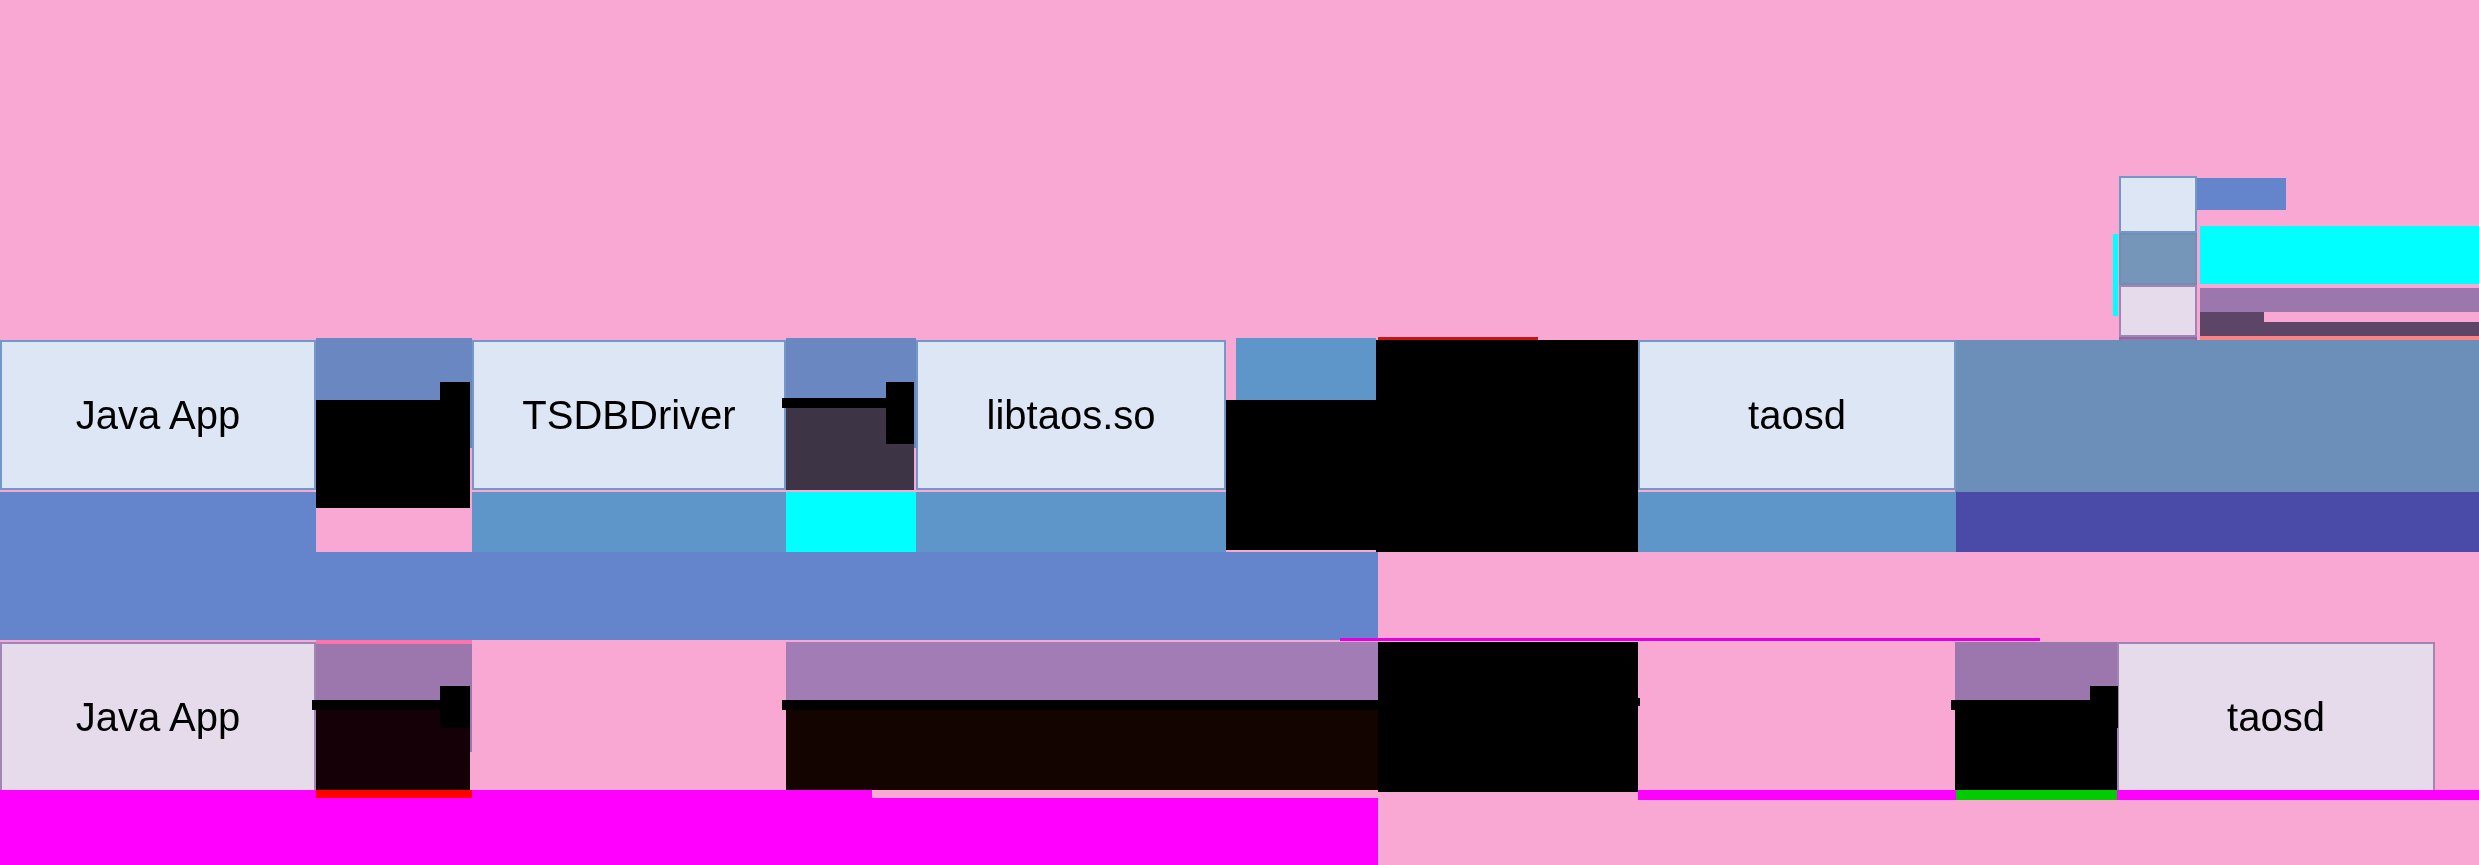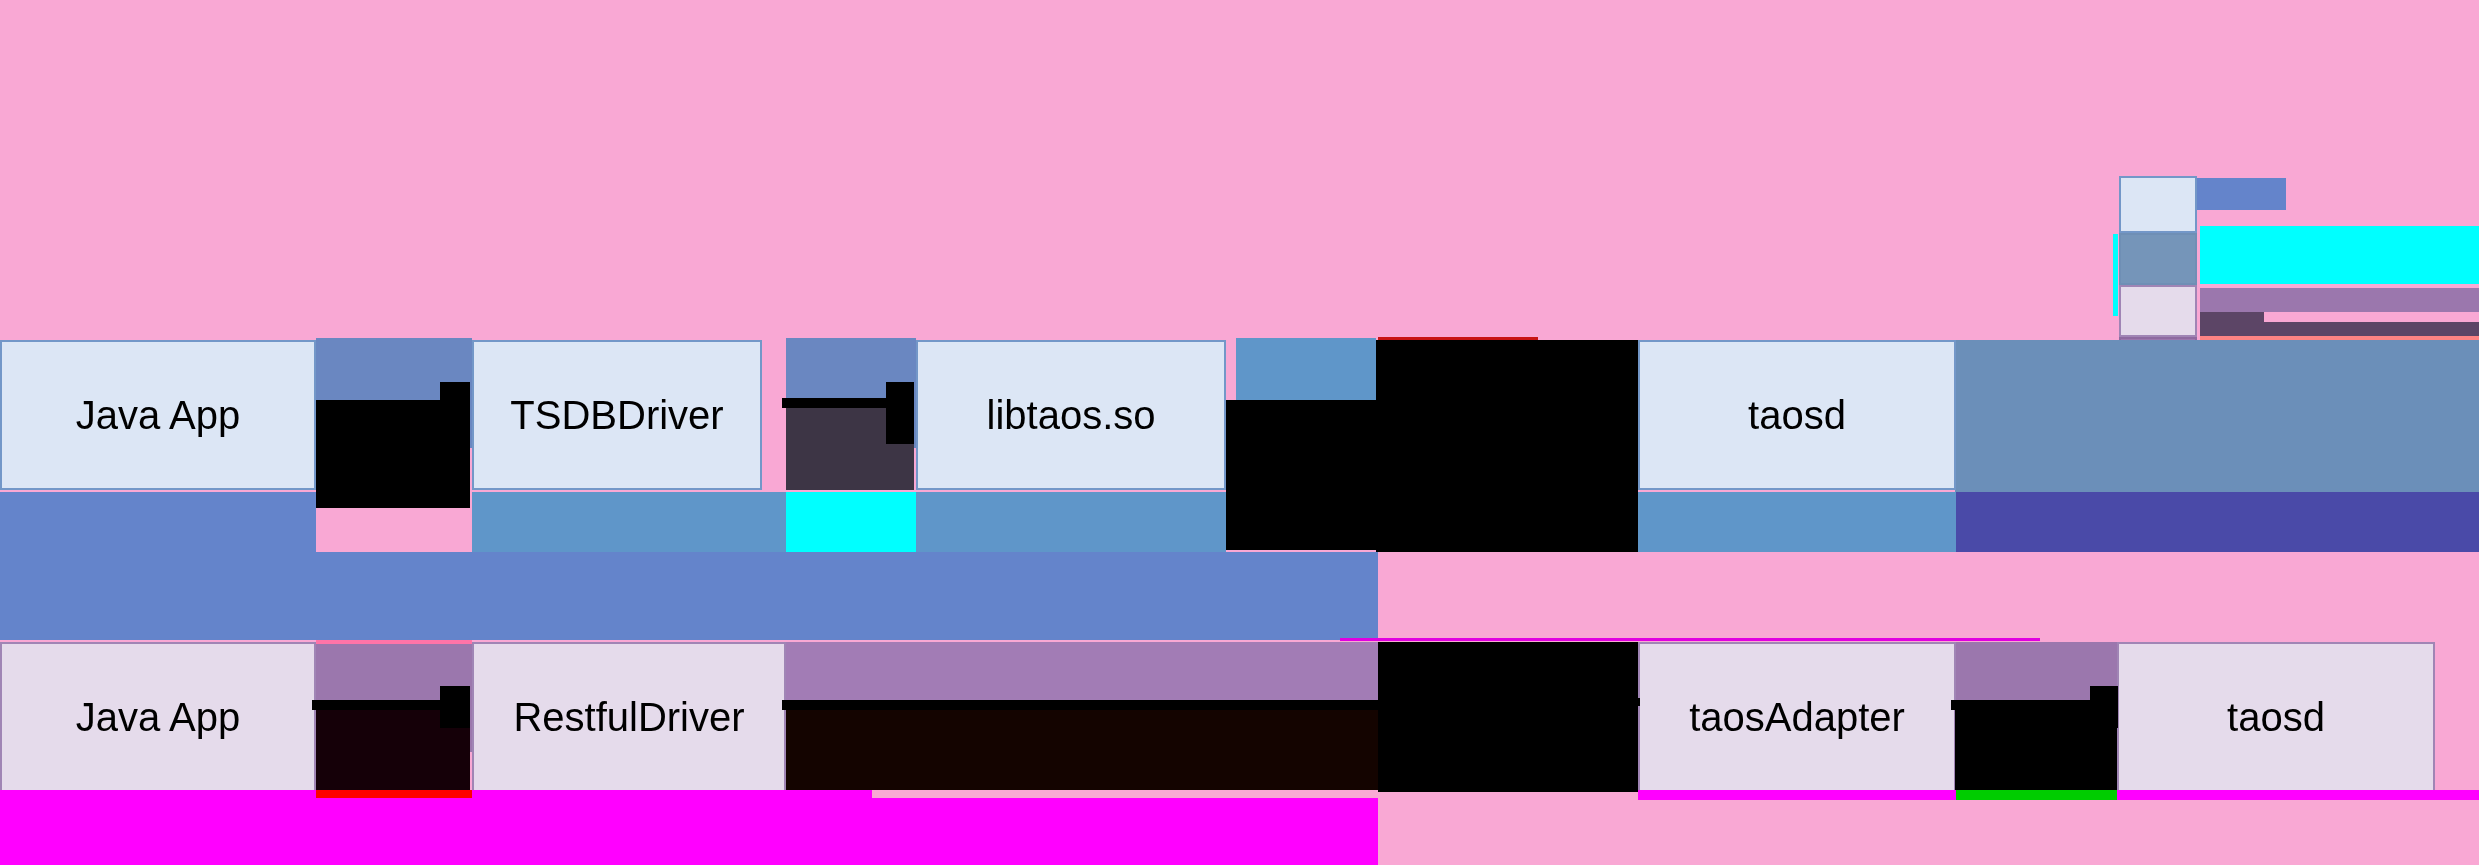--- a/index.html
+++ b/index.html
@@ -81,21 +81,21 @@
   <div class="band" style="left:916px; top:492px; width:310px; height:60px; background:#5f96c9;"></div>
   <div class="band" style="left:1638px; top:492px; width:318px; height:60px; background:#5f96c9;"></div>
   <div class="band" style="left:1956px; top:492px; width:523px; height:60px; background:#4a4aa8;"></div>
 
   <div class="band" style="left:0px; top:552px; width:1378px; height:88px; background:#6484cb;"></div>
 
   <div class="node blue" style="left:0px; top:340px; width:316px; height:150px;">
     <span>Java App</span>
   </div>
 
-  <div class="node blue" style="left:472px; top:340px; width:290px; height:150px;">
+  <div class="node blue" style="left:472px; top:340px; width:314px; height:150px;">
     <span>TSDBDriver</span>
   </div>
 
   <div class="node blue" style="left:916px; top:340px; width:310px; height:150px;">
     <span>libtaos.so</span>
   </div>
 
   <div class="node blue" style="left:1638px; top:340px; width:318px; height:150px;">
     <span>taosd</span>
   </div>
@@ -114,27 +114,21 @@
   <div class="band" style="left:786px; top:642px; width:592px; height:110px; background:#a27cb5;"></div>
   <div class="band" style="left:1955px; top:642px; width:162px; height:110px; background:#9b77ad;"></div>
 
   <div class="rule" style="left:316px; top:640px; width:156px; height:4px; background:#ff74a8;"></div>
   <div class="rule" style="left:1340px; top:638px; width:700px; height:3px; background:#e000e0;"></div>
 
   <div class="node purple" style="left:0px; top:642px; width:316px; height:150px;">
     <span>Java App</span>
   </div>
 
-  <div class="node purple" style="left:472px; top:642px; width:314px; height:150px;">
-    <span>RestfulDriver</span>
-  </div>
 
-  <div class="node purple" style="left:1638px; top:642px; width:318px; height:150px;">
-    <span>taosAdapter</span>
-  </div>
 
   <div class="node purple" style="left:2117px; top:642px; width:318px; height:150px;">
     <span>taosd</span>
   </div>
 
   <div class="blk" style="left:316px; top:702px; width:154px; height:88px; background:#150008;"></div>
   <div class="blk" style="left:440px; top:686px; width:30px; height:42px; background:#000000;"></div>
   <div class="blk" style="left:312px; top:700px; width:135px; height:10px; background:#000000;"></div>
   <div class="blk" style="left:786px; top:702px; width:592px; height:88px; background:#140400;"></div>
   <div class="blk" style="left:782px; top:700px; width:600px; height:10px; background:#000000;"></div>

